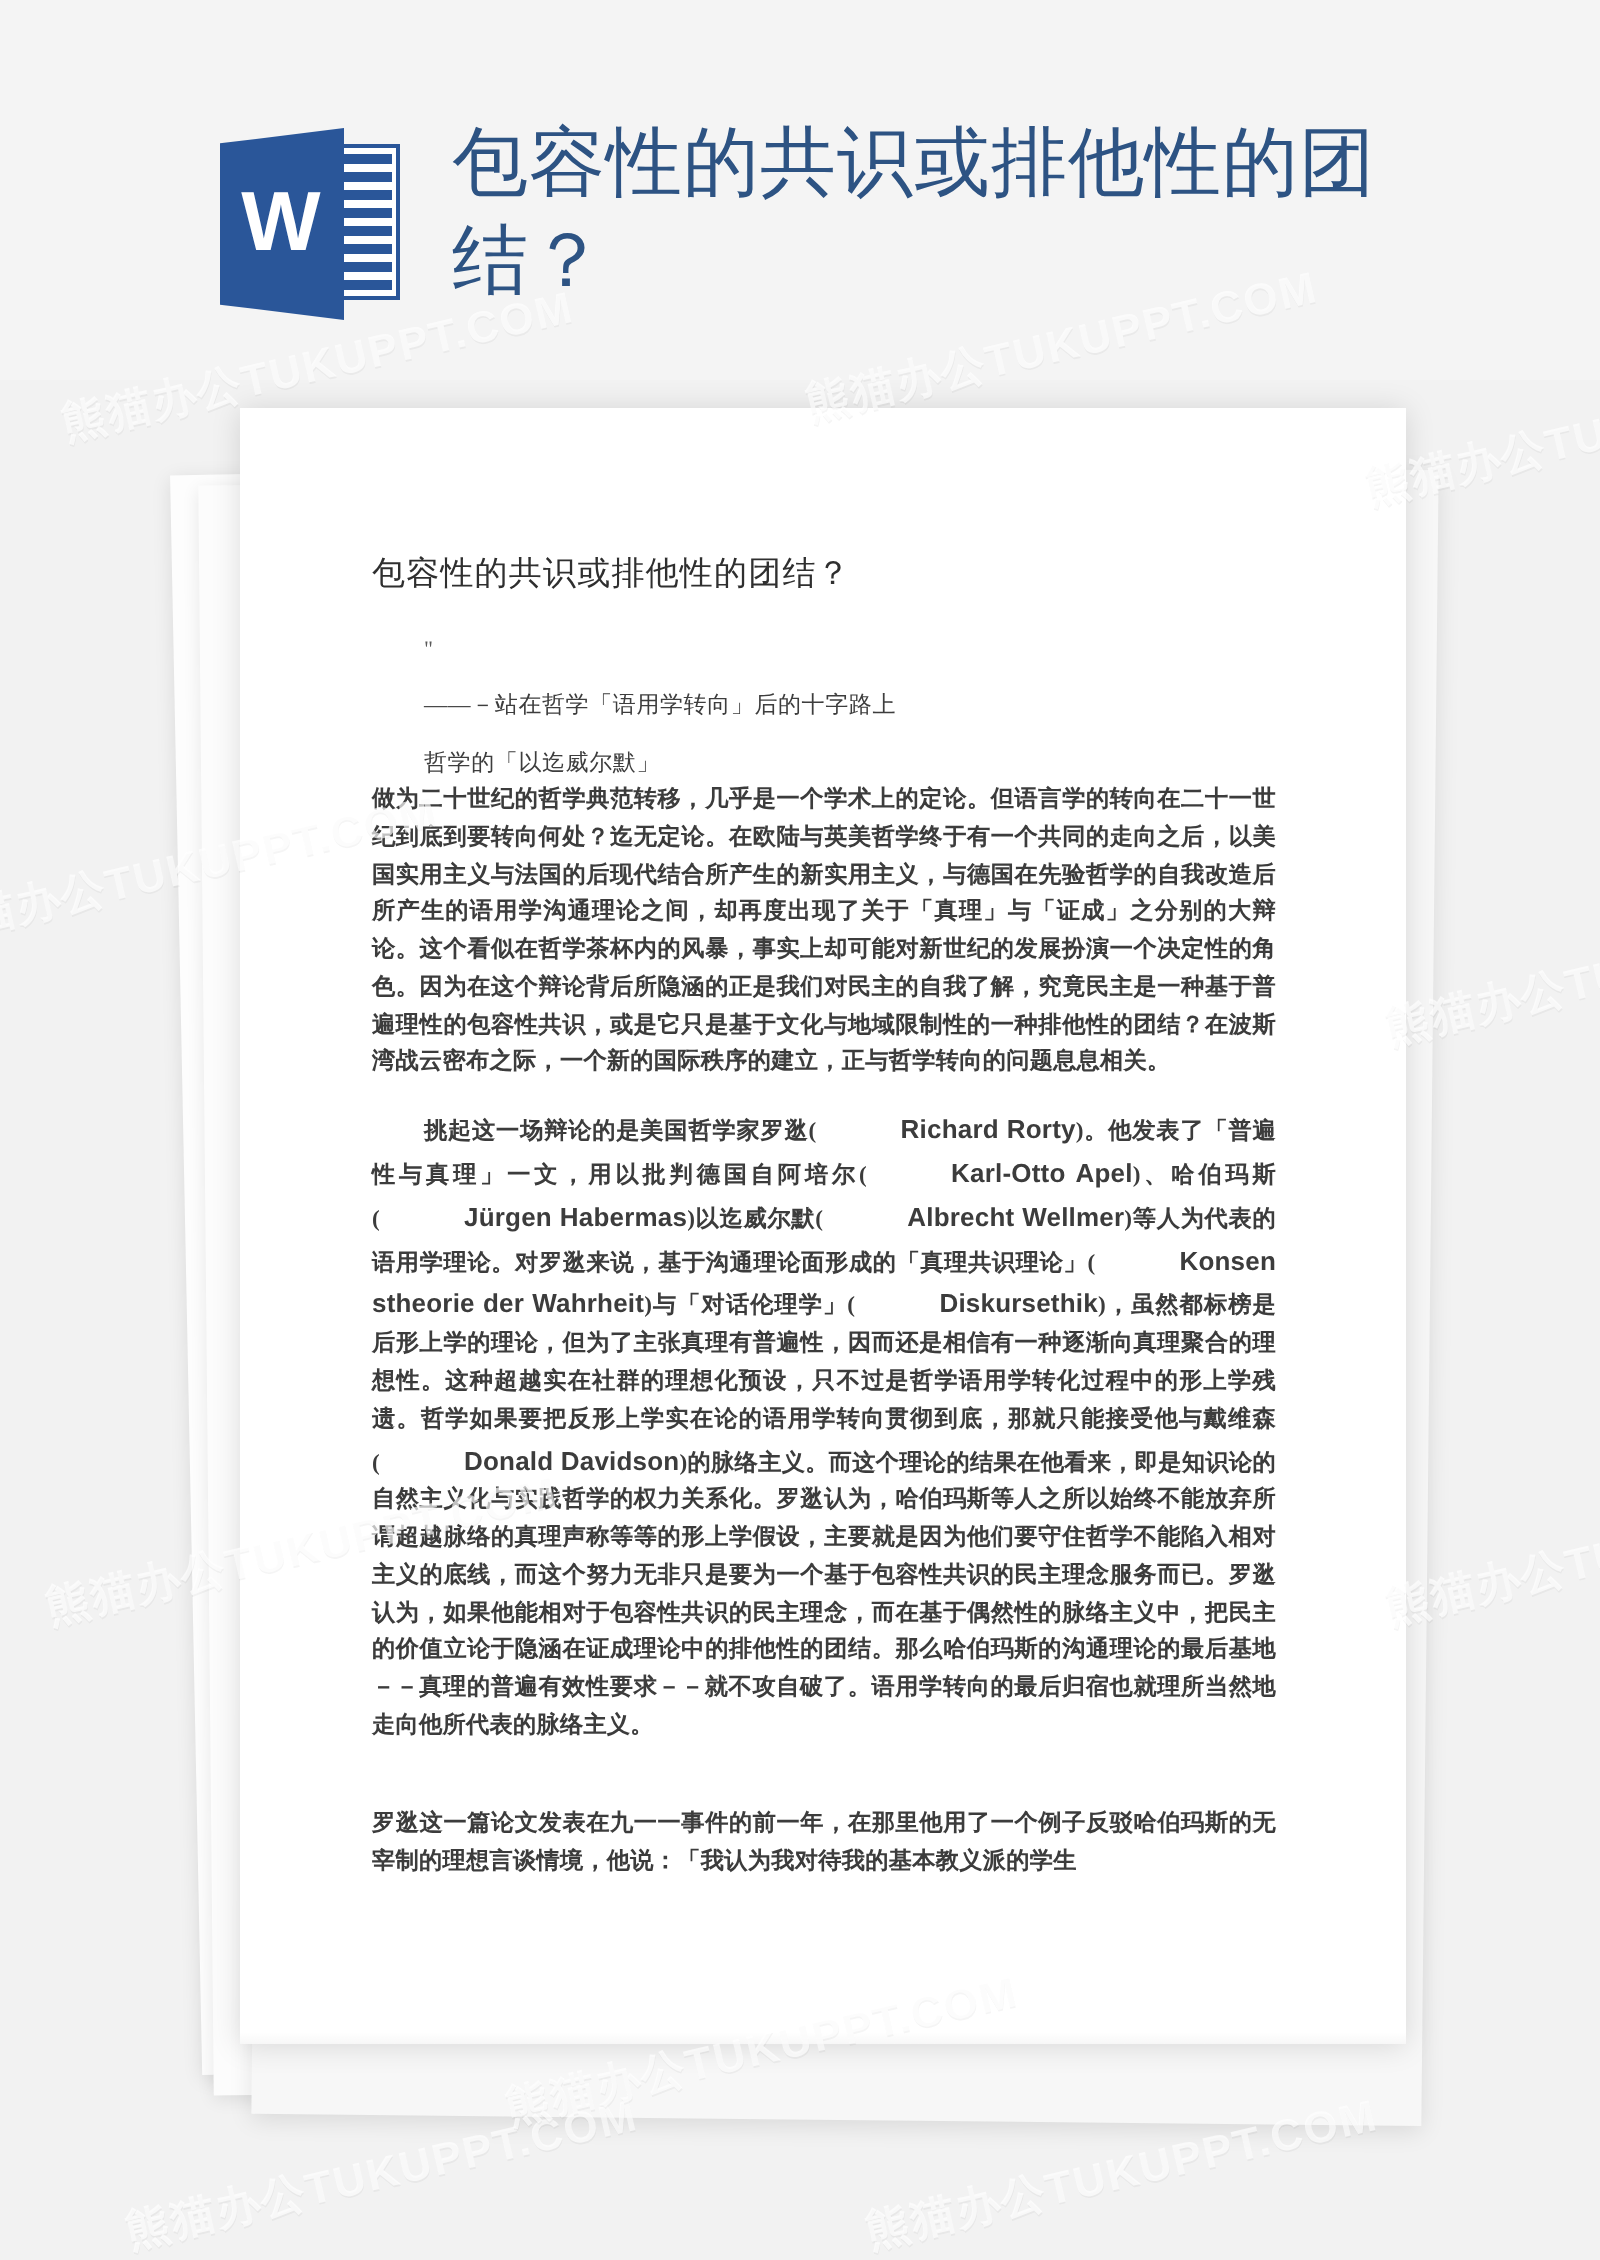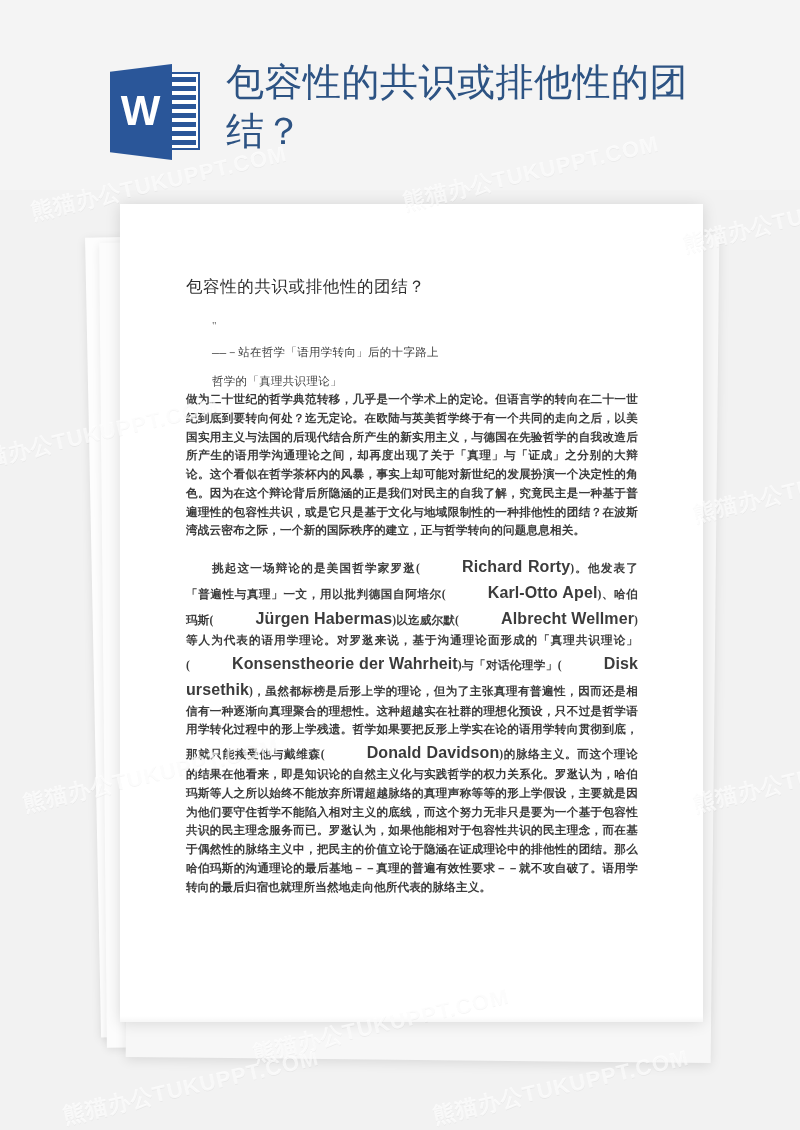--- a/index.html
+++ b/index.html
@@ -183,21 +183,21 @@
     font-weight: 400;
   }
   .doc-quote-mark {
     font-size: 11px;
     color: #5a5a5a;
     margin: 0 0 14px 26px;
     letter-spacing: 1px;
     line-height: 1;
   }
   .doc-subtitle {
-    font-family: Liberation Mono, monospace;
+    font-family: Liberation Serif, serif;
     font-size: 11.5px;
     color: #3d3d3d;
     margin: 0 0 14px 26px;
     letter-spacing: 0.3px;
   }
   .doc-section {
     font-family: "Liberation Serif", "DejaVu Serif", serif;
     font-size: 11.5px;
     color: #3d3d3d;
     margin: 0 0 2px 26px;
@@ -212,21 +212,21 @@
     text-align: justify;
     letter-spacing: 0.15px;
     word-break: break-all;
     font-weight: bold;
   }
   .doc-para.indented { text-indent: 26px; }
   .doc-para.gap-top  { margin-top: 30px; }
 
   .lat {
     font-family: "Liberation Sans", "DejaVu Sans", sans-serif;
-    font-size: 16px;
+    font-size: 13px;
     letter-spacing: 0.1px;
     margin-left: 42px;
   }
 
   
   .page-fade {
     position: absolute;
     left: 0; right: 0; bottom: 0;
     height: 6px;
     background: linear-gradient(to bottom, rgba(0,0,0,0), rgba(0,0,0,0.03));
@@ -256,26 +256,27 @@
 
 <div class="doc-page">
   <div class="doc-body">
 
     <div class="doc-title">包容性的共识或排他性的团结？</div>
 
     <div class="doc-quote-mark">"</div>
 
     <div class="doc-subtitle">——－站在哲学「语用学转向」后的十字路上</div>
 
-    <div class="doc-section">哲学的「真理共识理论」</div>
+    <div class="doc-section">哲学的「以迄威尔默」</div>
 
     <p class="doc-para">做为二十世纪的哲学典范转移，几乎是一个学术上的定论。但语言学的转向在二十一世纪到底到要转向何处？迄无定论。在欧陆与英美哲学终于有一个共同的走向之后，以美国实用主义与法国的后现代结合所产生的新实用主义，与德国在先验哲学的自我改造后所产生的语用学沟通理论之间，却再度出现了关于「真理」与「证成」之分别的大辩论。这个看似在哲学茶杯内的风暴，事实上却可能对新世纪的发展扮演一个决定性的角色。因为在这个辩论背后所隐涵的正是我们对民主的自我了解，究竟民主是一种基于普遍理性的包容性共识，或是它只是基于文化与地域限制性的一种排他性的团结？在波斯湾战云密布之际，一个新的国际秩序的建立，正与哲学转向的问题息息相关。</p>
 
     <p class="doc-para indented" id="para2"><span>挑起这一场辩论的是美国哲学家罗逖(</span><span class="lat">Richard Rorty</span><span>)。他发表了「普遍性与真理」一文，用以批判德国自阿培尔(</span><span class="lat">Karl-Otto Apel</span><span>)、哈伯玛斯(</span><span class="lat">Jürgen Habermas</span><span>)以迄威尔默(</span><span class="lat">Albrecht Wellmer</span><span>)等人为代表的语用学理论。对罗逖来说，基于沟通理论面形成的「真理共识理论」(</span><span class="lat">Konsenstheorie der Wahrheit</span><span>)与「对话伦理学」(</span><span class="lat">Diskursethik</span><span>)，虽然都标榜是后形上学的理论，但为了主张真理有普遍性，因而还是相信有一种逐渐向真理聚合的理想性。这种超越实在社群的理想化预设，只不过是哲学语用学转化过程中的形上学残遗。哲学如果要把反形上学实在论的语用学转向贯彻到底，那就只能接受他与戴维森(</span><span class="lat">Donald Davidson</span><span>)的脉络主义。而这个理论的结果在他看来，即是知识论的自然主义化与实践哲学的权力关系化。罗逖认为，哈伯玛斯等人之所以始终不能放弃所谓超越脉络的真理声称等等的形上学假设，主要就是因为他们要守住哲学不能陷入相对主义的底线，而这个努力无非只是要为一个基于包容性共识的民主理念服务而已。罗逖认为，如果他能相对于包容性共识的民主理念，而在基于偶然性的脉络主义中，把民主的价值立论于隐涵在证成理论中的排他性的团结。那么哈伯玛斯的沟通理论的最后基地－－真理的普遍有效性要求－－就不攻自破了。语用学转向的最后归宿也就理所当然地走向他所代表的脉络主义。</span></p>
 
+    <p class="doc-para gap-top">罗逖这一篇论文发表在九一一事件的前一年，在那里他用了一个例子反驳哈伯玛斯的无宰制的理想言谈情境，他说：「我认为我对待我的基本教义派的学生</p>
 
   </div>
   <div class="page-fade"></div>
 </div>
 
 <div class="watermark-layer" id="watermark-layer">
     <div class="wm" style="left: 28px; top: 168px;">熊猫办公TUKUPPT.COM</div>
     <div class="wm" style="left: 400px; top: 158px;">熊猫办公TUKUPPT.COM</div>
     <div class="wm" style="left: 680px; top: 200px;">熊猫办公TUKUPPT.COM</div>
     <div class="wm" style="left: -40px; top: 420px;">熊猫办公TUKUPPT.COM</div>

